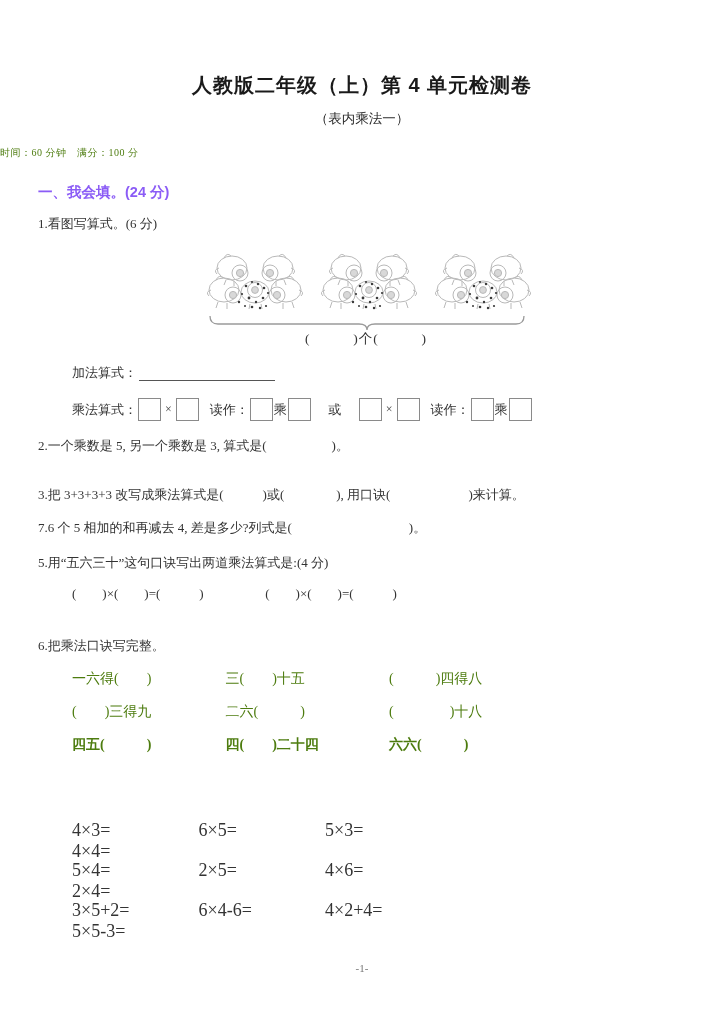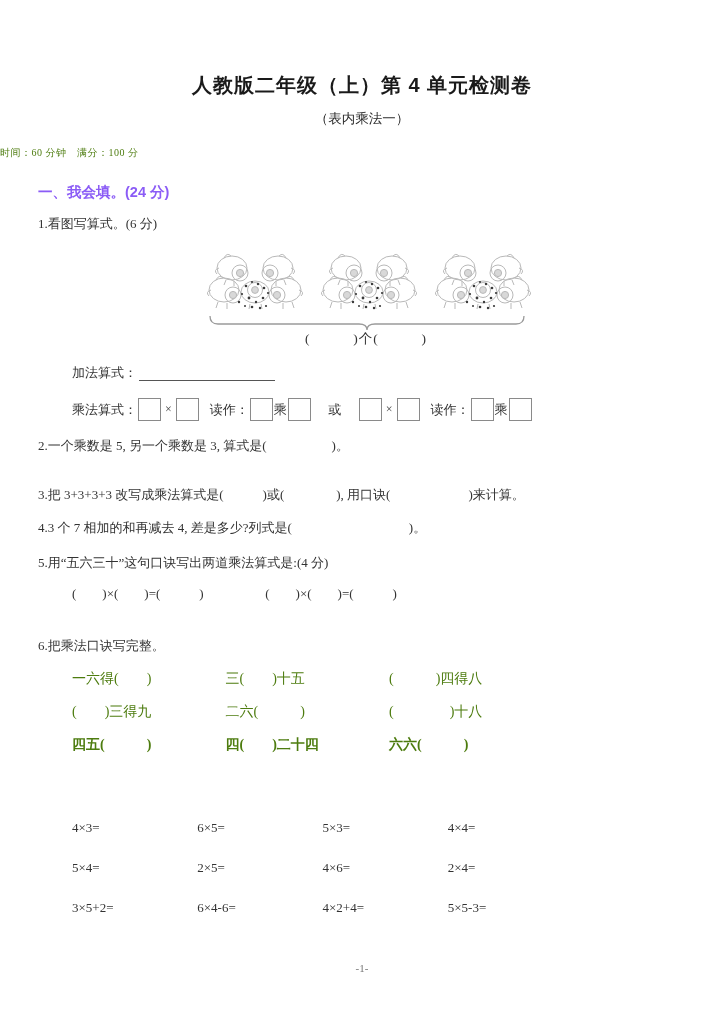--- a/index.html
+++ b/index.html
@@ -165,21 +165,21 @@
   }
   .kj-c1 { width: 150px; }
   .kj-c2 { width: 160px; }
   .kj-c3 { width: 150px; }
 
   
   .calc-row {
     position: absolute;
     left: 72px;
     width: 500px;
-    font-size: 13px;
+    font-size: 18px;
     color: #333;
   }
   .calc-cell {
     display: inline-block;
     width: 122px;
     white-space: nowrap;
   }
 
   
   .footer {
@@ -400,21 +400,21 @@
     <span class="ans-box"></span>
     <span style="display:inline-block;width:10px;"></span>
     <span>读作：</span>
     <span class="ans-box"></span>
     <span>乘</span>
     <span class="ans-box"></span>
   </div>
 
   <div class="q-line" style="top:437px;">2.一个乘数是 5, 另一个乘数是 3, 算式是(　　　　　)。</div>
   <div class="q-line" style="top:486px;">3.把 3+3+3+3 改写成乘法算式是(　　　)或(　　　　), 用口诀(　　　　　　)来计算。</div>
-  <div class="q-line" style="top:519px;">4.3 个 7 相加的和再减去 4, 差是多少?列式是(　　　　　　　　　)。</div>
+  <div class="q-line" style="top:519px;">7.6 个 5 相加的和再减去 4, 差是多少?列式是(　　　　　　　　　)。</div>
 
   <div class="q-line" style="top:554px;">5.用“五六三十”这句口诀写出两道乘法算式是:(4 分)</div>
   <div class="q-indent" style="top:585px;">
     <span style="display:inline-block;width:190px;">(　　)×(　　)=(　　　)</span>
     <span>(　　)×(　　)=(　　　)</span>
   </div>
 
   <div class="q-line" style="top:637px;">6.把乘法口诀写完整。</div>
 
   <div class="kj-row" style="top:670px;">

